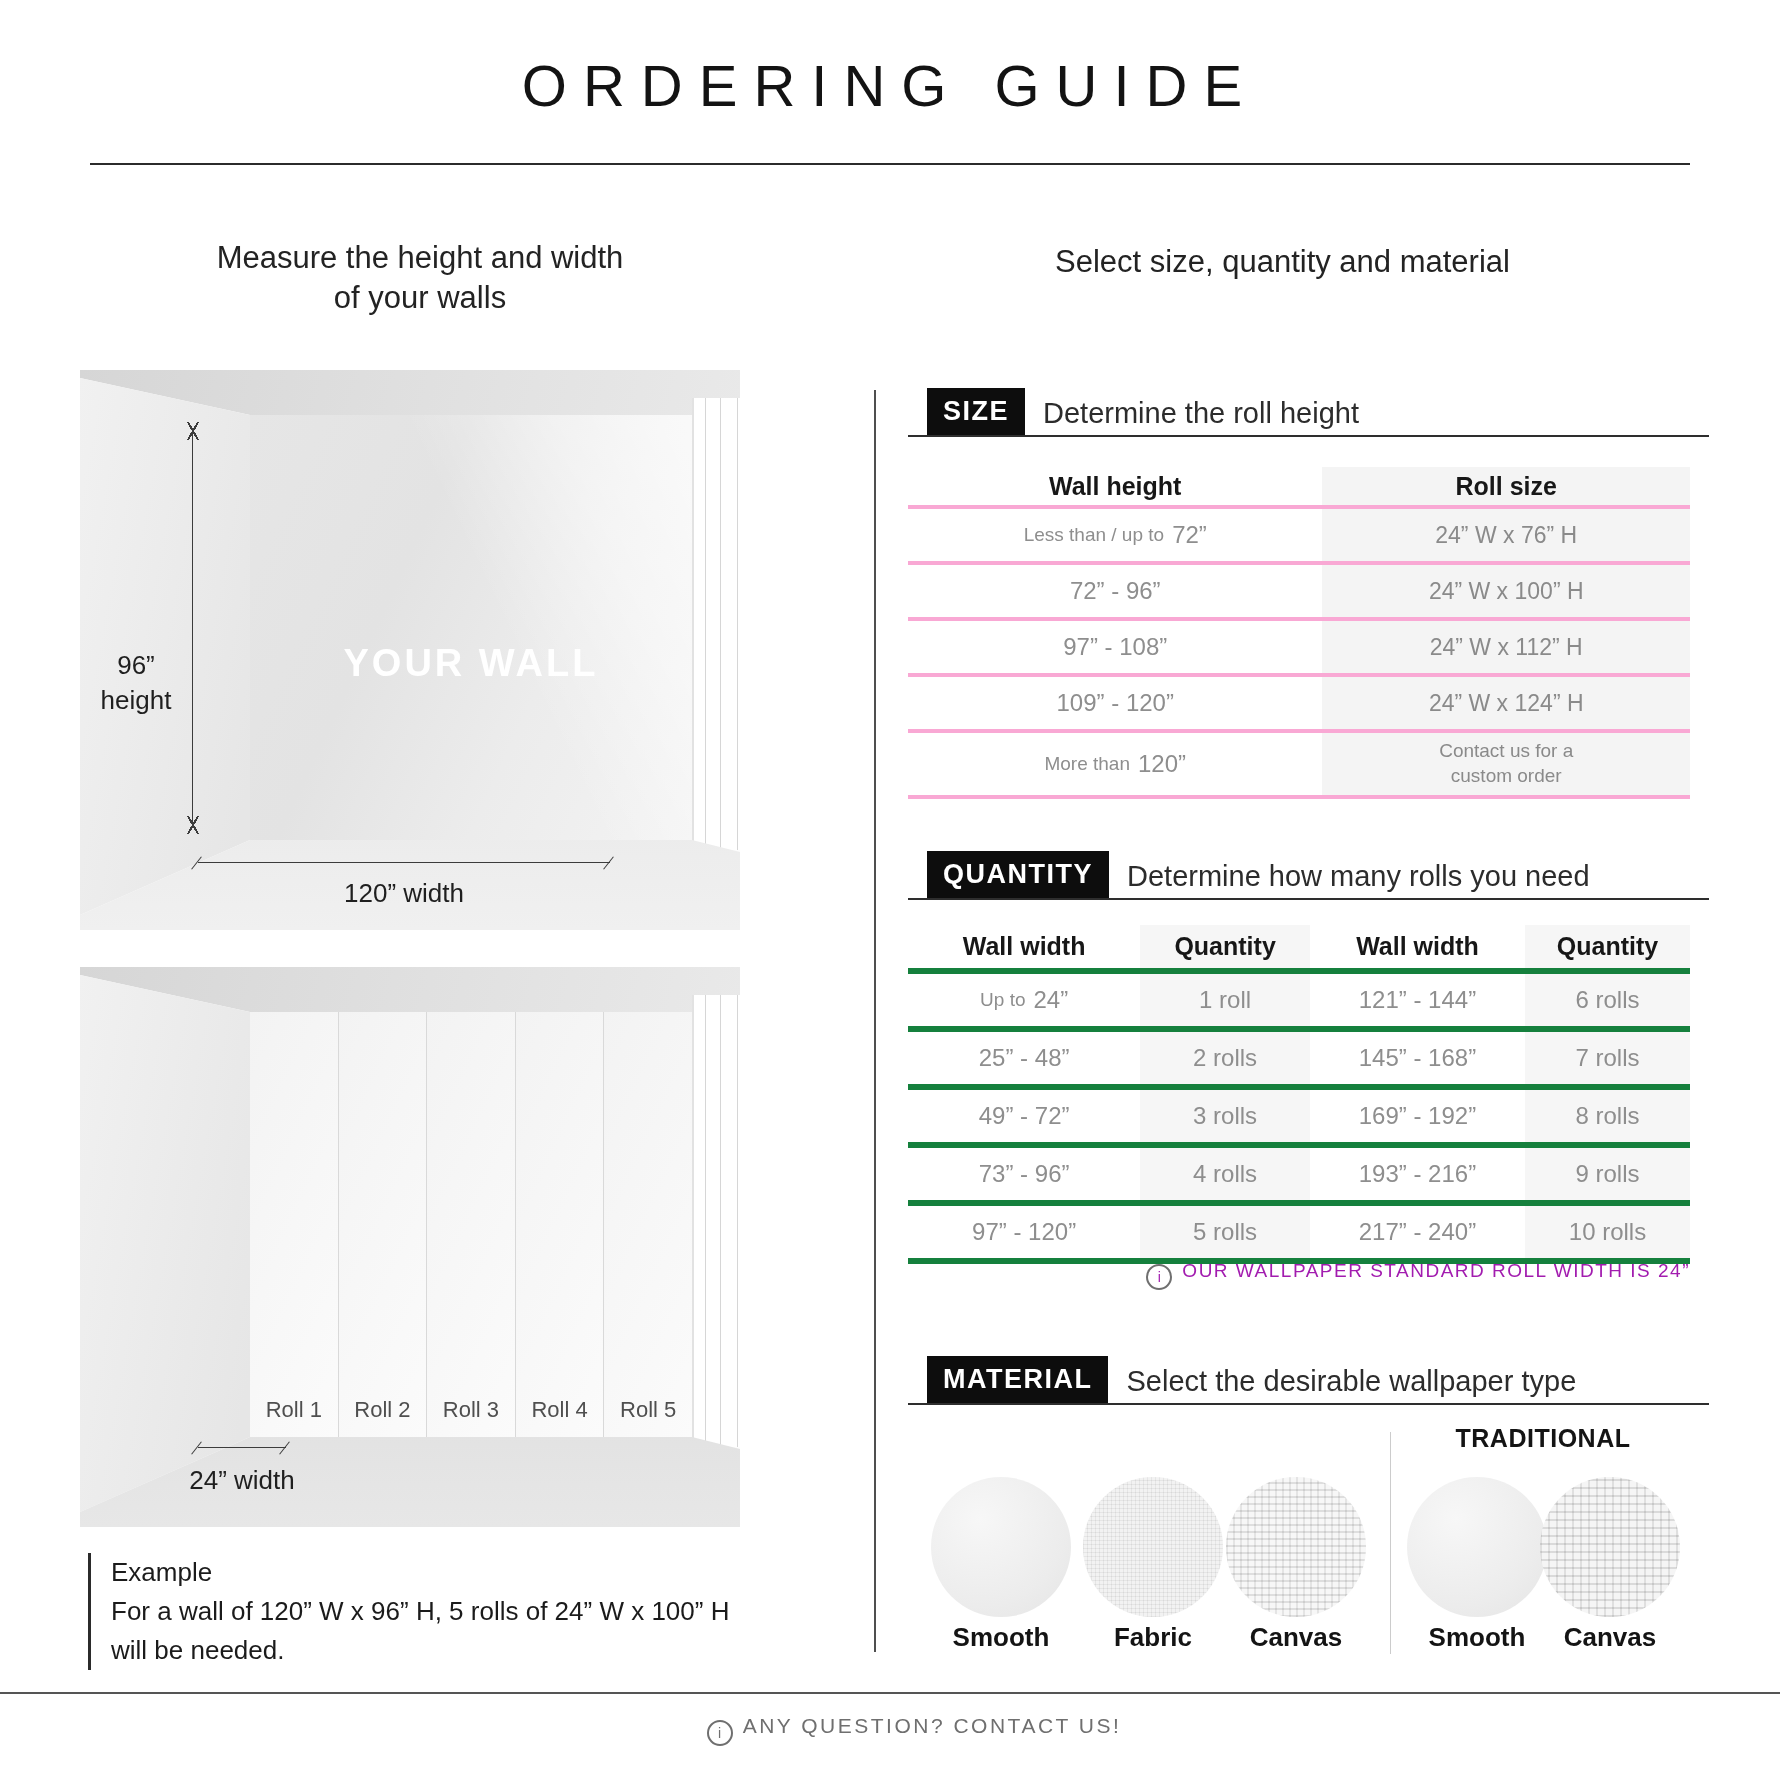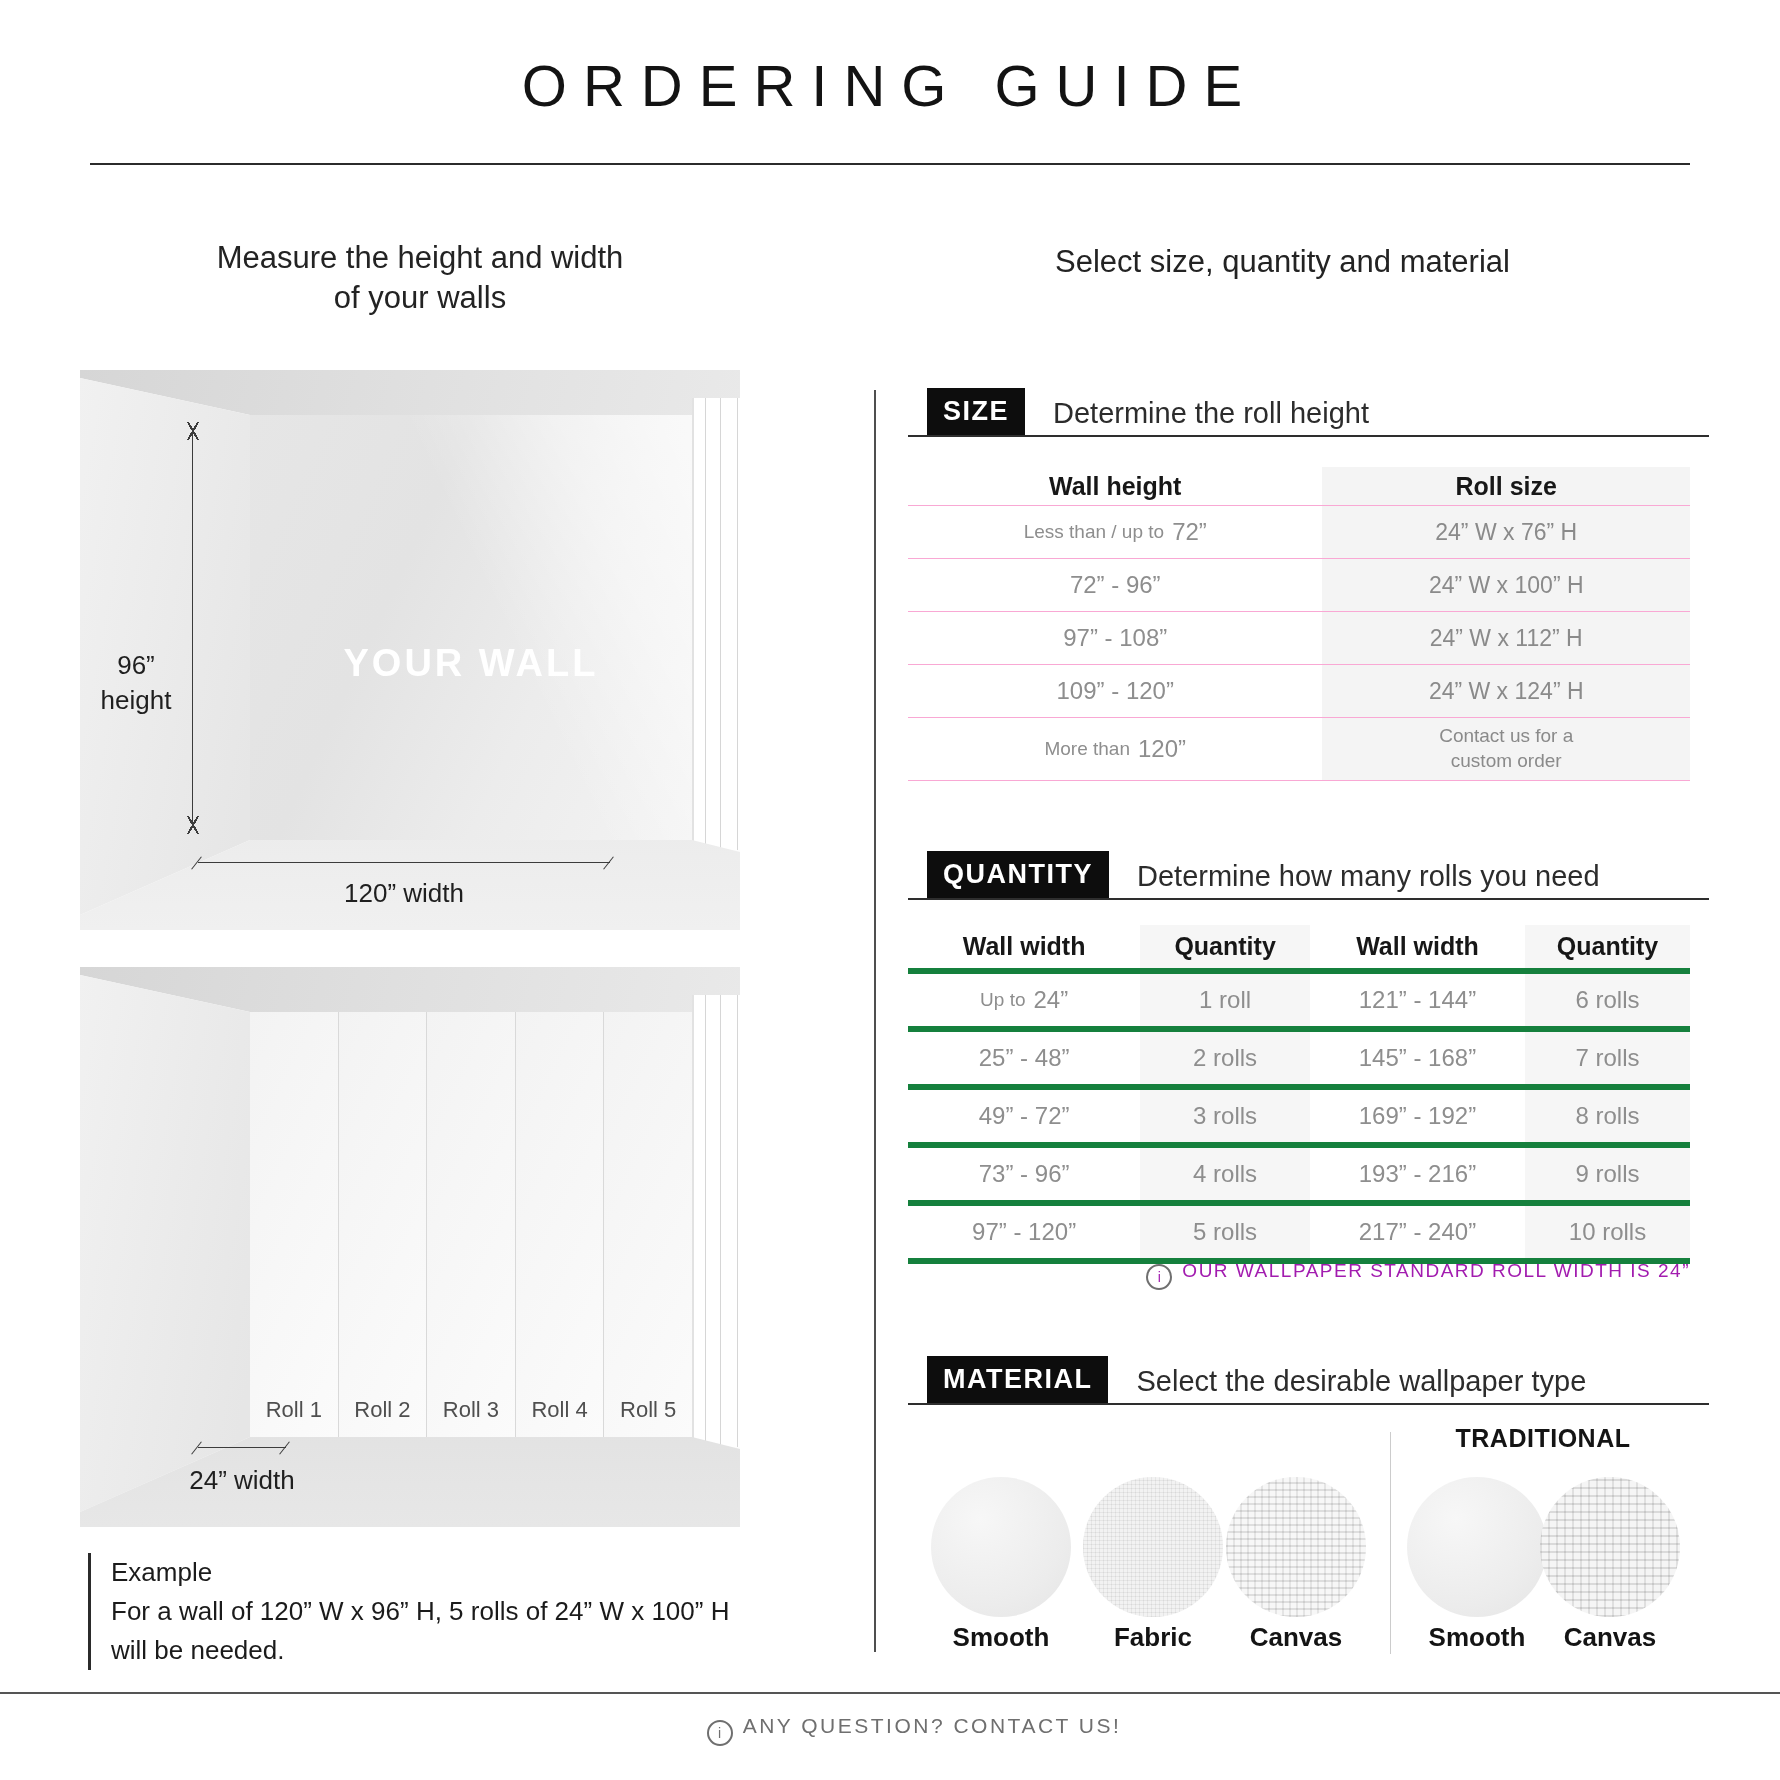--- a/index.html
+++ b/index.html
@@ -58,30 +58,30 @@
     font-weight:bold; color:#ffffff; letter-spacing:3px; z-index:3; }
   .r-width-label { text-align:center; font-size:26px; color:#1f1f1f; }
 
   
   .example { position:absolute; left:88px; top:1553px; width:640px; border-left:3px solid #2b2b2b;
     padding-left:20px; font-size:26px; color:#1b1b1b; line-height:1.5; }
 
   
   .divider-v { position:absolute; left:874px; top:390px; width:2px; height:1262px; background:#4f4f4f; }
 
-  .sec { position:absolute; left:908px; width:782px; display:flex; align-items:flex-end; gap:28px;
+  .sec { position:absolute; left:908px; width:782px; display:flex; align-items:flex-end; gap:18px;
     border-bottom:2px solid #2e2e2e;padding-left:19px; }
   #sec-size { top:388px; } #sec-quantity { top:851px; } #sec-material { top:1356px; }
   .badge { background:#0d0d0d; color:#ffffff; font-size:27px; font-weight:600;
     letter-spacing:1.5px; padding:8px 16px; white-space:nowrap; }
   .sec-title { font-size:29px; color:#2c2c2c; padding-bottom:5px; white-space:nowrap; }
 
   
   .size-table { position:absolute; left:908px; top:467px; width:782px; }
-  .st-row { display:flex; align-items:stretch; border-bottom:1px solid #f9a8d4; }
+  .st-row { display:flex; align-items:stretch; border-bottom:4px solid #f9a8d4; }
   .st-head { height:38px; }
   .st-data { height:52px; }
   .st-last { height:62px; }
   .st-c1 { width:53%; display:flex; align-items:center; justify-content:center; }
   .st-c2 { width:47%; background:#f4f4f4; display:flex; flex-direction:column;
            align-items:center; justify-content:center; }
   .st-head .st-c1, .st-head .st-c2 { font-size:25px; font-weight:600; color:#171717; }
   .st-data .st-c1, .st-last .st-c1 { font-size:24px; color:#8e8e8e; }
   .st-data .st-c2 { font-size:23px; color:#8a8a8a; }
   .st-last .st-c2 { font-size:19px; color:#8a8a8a; line-height:1.3; }

